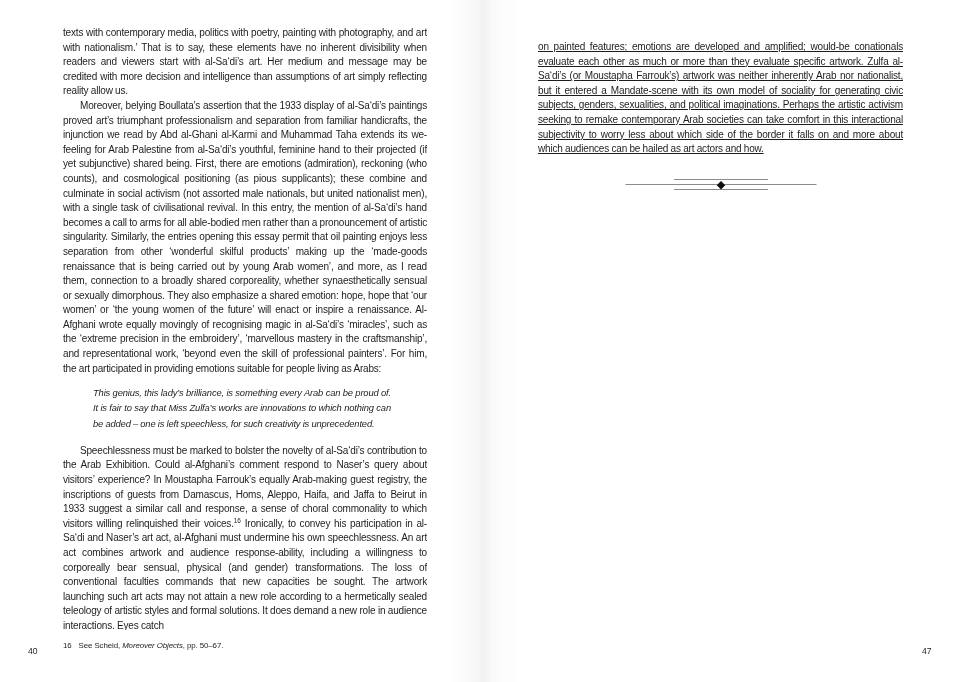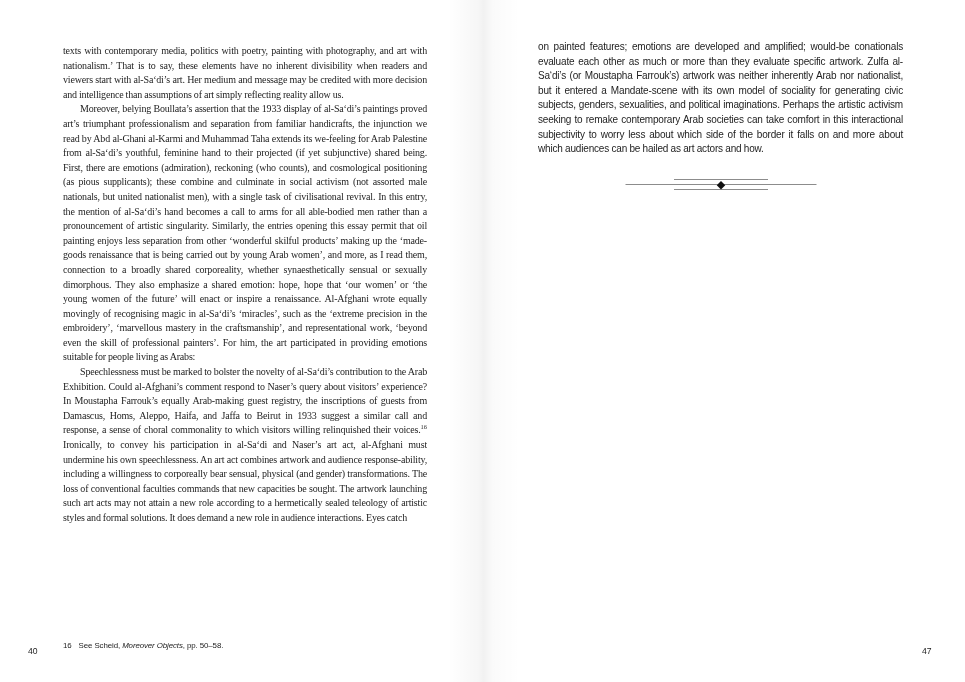--- a/index.html
+++ b/index.html
@@ -32,22 +32,22 @@
   }
   .text-col {
     position: absolute;
     text-align: justify;
     font-size: 10px;
     line-height: 14.6px;
     letter-spacing: -0.18px;
     word-spacing: -0.2px;
     color: #1d1d1d;
   }
-  .col-left  { left: 63px;  top: 44px; width: 364px; height: 604px; overflow: hidden; font-family: Liberation Serif, serif; }
-  .col-right { left: 538px; top: 40px; width: 365px; }
+  .col-left  { left: 63px;  top: 26px; width: 364px; height: 604px; overflow: hidden; }
+  .col-right { left: 538px; top: 40px; width: 365px; text-decoration: underline; }
   .para { text-indent: 17px; }
   .para-first { text-indent: 0; }
   .blockquote {
     margin: 9px 36px 13px 30px;
     font-style: italic;
     font-size: 9.4px;
     line-height: 15.2px;
     letter-spacing: -0.15px;
     text-align: justify;
   }
@@ -101,24 +101,25 @@
 </head>
 <body>
 
 <div class="spread">
 
   <div class="spine-shadow"></div>
 
   <div class="text-col col-left">
     <p class="para para-first">texts with contemporary media, politics with poetry, painting with photography, and art with nationalism.’ That is to say, these elements have no inherent divisibility when readers and viewers start with al-Sa‘di’s art. Her medium and message may be credited with more decision and intelligence than assumptions of art simply reflecting reality allow us.</p>
     <p class="para">Moreover, belying Boullata’s assertion that the 1933 display of al-Sa‘di’s paintings proved art’s triumphant professionalism and separation from familiar handicrafts, the injunction we read by Abd al-Ghani al-Karmi and Muhammad Taha extends its we-feeling for Arab Palestine from al-Sa‘di’s youthful, feminine hand to their projected (if yet subjunctive) shared being. First, there are emotions (admiration), reckoning (who counts), and cosmological positioning (as pious supplicants); these combine and culminate in social activism (not assorted male nationals, but united nationalist men), with a single task of civilisational revival. In this entry, the mention of al-Sa‘di’s hand becomes a call to arms for all able-bodied men rather than a pronouncement of artistic singularity. Similarly, the entries opening this essay permit that oil painting enjoys less separation from other ‘wonderful skilful products’ making up the ‘made-goods renaissance that is being carried out by young Arab women’, and more, as I read them, connection to a broadly shared corporeality, whether synaesthetically sensual or sexually dimorphous. They also emphasize a shared emotion: hope, hope that ‘our women’ or ‘the young women of the future’ will enact or inspire a renaissance. Al-Afghani wrote equally movingly of recognising magic in al-Sa‘di’s ‘miracles’, such as the ‘extreme precision in the embroidery’, ‘marvellous mastery in the craftsmanship’, and representational work, ‘beyond even the skill of professional painters’. For him, the art participated in providing emotions suitable for people living as Arabs:</p>
+    <div class="blockquote">This genius, this lady’s brilliance, is something every Arab can be proud of. It is fair to say that Miss Zulfa’s works are innovations to which nothing can be added – one is left speechless, for such creativity is unprecedented.</div>
     <p class="para"><span>Speechlessness must be marked to bolster the novelty of al-Sa‘di’s contribution to the Arab Exhibition. Could al-Afghani’s comment respond to Naser’s query about visitors’ experience? In Moustapha Farrouk’s equally Arab-making guest registry, the inscriptions of guests from Damascus, Homs, Aleppo, Haifa, and Jaffa to Beirut in 1933 suggest a similar call and response, a sense of choral commonality to which visitors willing relinquished their voices.</span><sup class="fn-ref">16</sup><span> Ironically, to convey his participation in al-Sa‘di and Naser’s art act, al-Afghani must undermine his own speechlessness. An art act combines artwork and audience response-ability, including a willingness to corporeally bear sensual, physical (and gender) transformations. The loss of conventional faculties commands that new capacities be sought. The artwork launching such art acts may not attain a new role according to a hermetically sealed teleology of artistic styles and formal solutions. It does demand a new role in audience interactions. Eyes catch</span></p>
   </div>
 
-  <div class="footnote"><span class="fn-num">16</span><span>See Scheid, </span><span class="fn-italic">Moreover Objects</span><span>, pp. 50–58.</span></div>
+  <div class="footnote"><span class="fn-num">16</span><span>See Scheid, </span><span class="fn-italic">Moreover Objects</span><span>, pp. 50–67.</span></div>
 
   <div class="folio folio-left">40</div>
 
   <div class="text-col col-right">
     <p class="para para-first">on painted features; emotions are developed and amplified; would-be conationals evaluate each other as much or more than they evaluate specific artwork. Zulfa al-Sa‘di’s (or Moustapha Farrouk’s) artwork was neither inherently Arab nor nationalist, but it entered a Mandate-scene with its own model of sociality for generating civic subjects, genders, sexualities, and political imaginations. Perhaps the artistic activism seeking to remake contemporary Arab societies can take comfort in this interactional subjectivity to worry less about which side of the border it falls on and more about which audiences can be hailed as art actors and how.</p>
   </div>
 
   <div class="divider">
     <div class="rule rule-top"></div>
     <div class="rule rule-long"></div>

